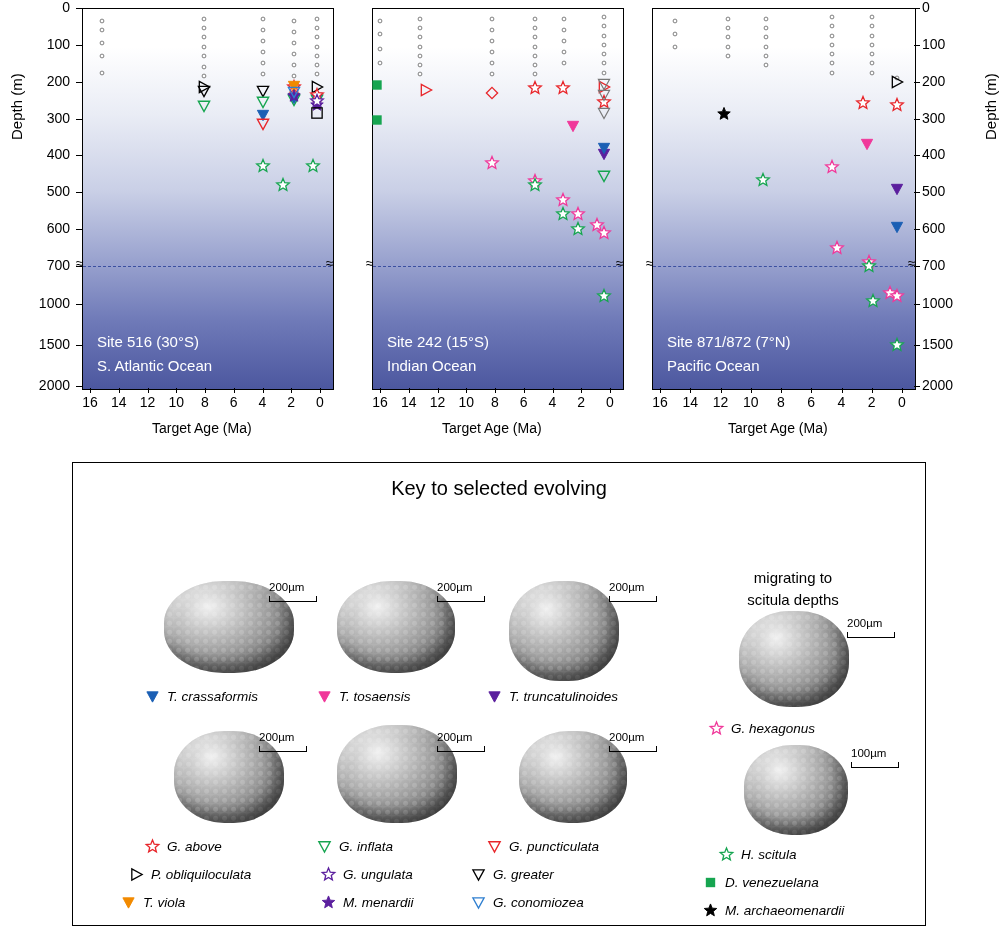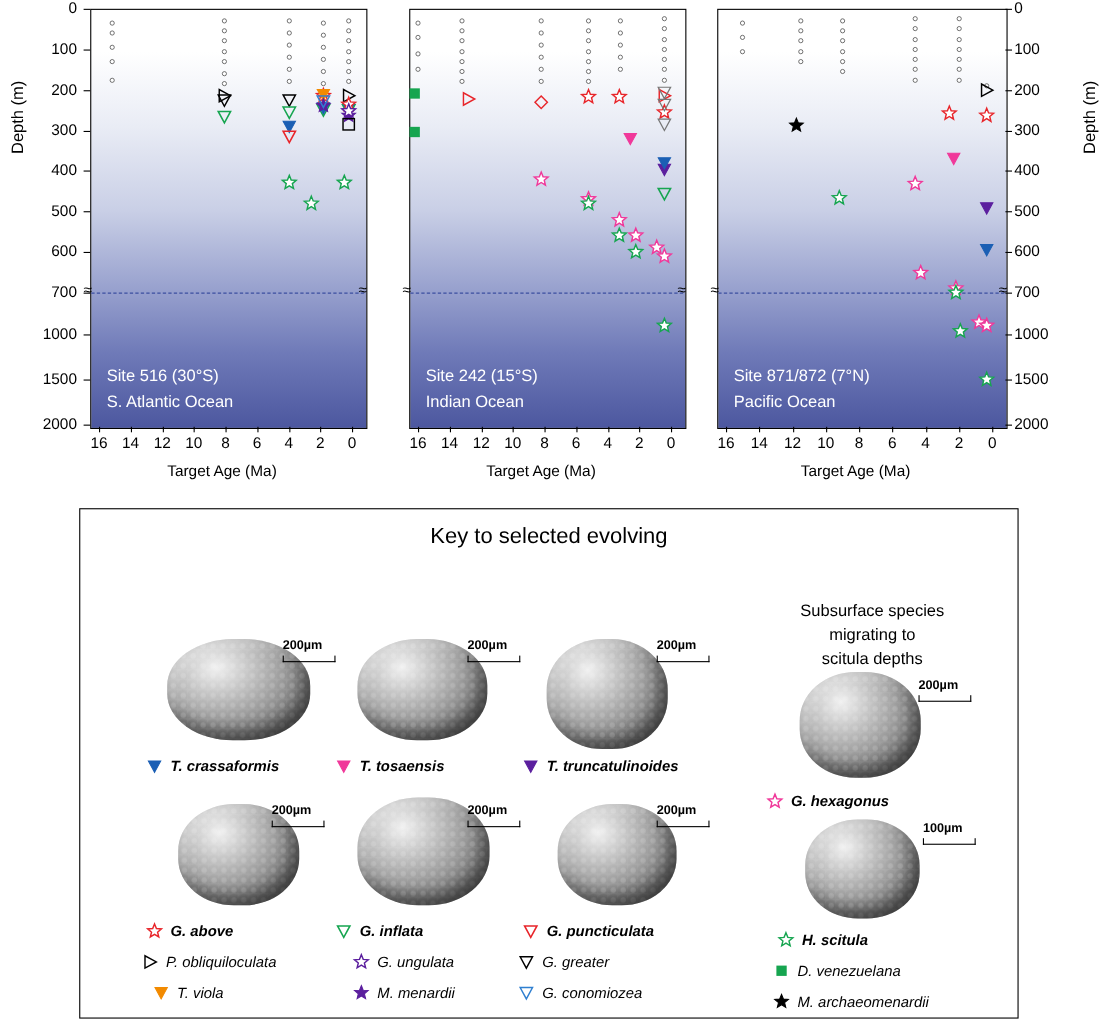--- a/index.html
+++ b/index.html
@@ -978,25 +978,24 @@
           <polygon points="2,3 14,3 8,14" fill="#1b5fb4" stroke="#1b5fb4" stroke-width="1"></polygon>
         </svg>
       </div>
     </div>
 </div>
 
 <div class="keybox">
   <div class="keytitle">Key to selected evolving</div>
 
 
-  <div class="grouphdr" style="left:600px;top:84px;width:240px;">Subsurface species</div>
   <div class="grouphdr" style="left:600px;top:106px;width:240px;">migrating to</div>
   <div class="grouphdr" style="left:600px;top:128px;width:240px;">scitula depths</div>
 
-  <div id="specimens" style="position:absolute;left:4px;top:0;width:852px;height:462px;font-weight:bold;">
+  <div id="specimens" style="position:absolute;left:16px;top:0;width:852px;height:462px;">
       <div class="shell" style="left:75px;top:118px;width:130px;height:92px;"></div>
       <div class="scaleline" style="left:180px;top:138px;width:48px;"></div>
       <div class="scaletick" style="left:180px;top:133px;"></div>
       <div class="scaletick" style="left:227px;top:133px;"></div>
       <div class="scalebar" style="left:180px;top:118px;">200µm</div>
       <div class="legrow" style="left:56px;top:226px;">
            <span>
           <svg width="15" height="15" viewBox="0 0 16 16">
             <polygon points="2,3 14,3 8,14" fill="#1b5fb4" stroke="#1b5fb4" stroke-width="1"></polygon>
           </svg>
@@ -1114,21 +1113,21 @@
            <span class="nm">G. ungulata</span>
          </div>
       <div class="legrow" style="left:398px;top:404px;">
            <span>
           <svg width="15" height="15" viewBox="0 0 16 16">
             <polygon points="2,3 14,3 8,14" fill="none" stroke="#000" stroke-width="1.4"></polygon>
           </svg>
         </span>
            <span class="nm">G. greater</span>
          </div>
-      <div class="legrow" style="left:66px;top:432px;text-align:center;">
+      <div class="legrow" style="left:48px;top:432px;text-align:center;">
            <span>
           <svg width="15" height="15" viewBox="0 0 16 16">
             <polygon points="2,3 14,3 8,14" fill="#f28a00" stroke="#f28a00" stroke-width="1"></polygon>
           </svg>
         </span>
            <span class="nm">T. viola</span>
          </div>
       <div class="legrow" style="left:248px;top:432px;">
            <span>
           <svg width="15" height="15" viewBox="0 0 16 16">

